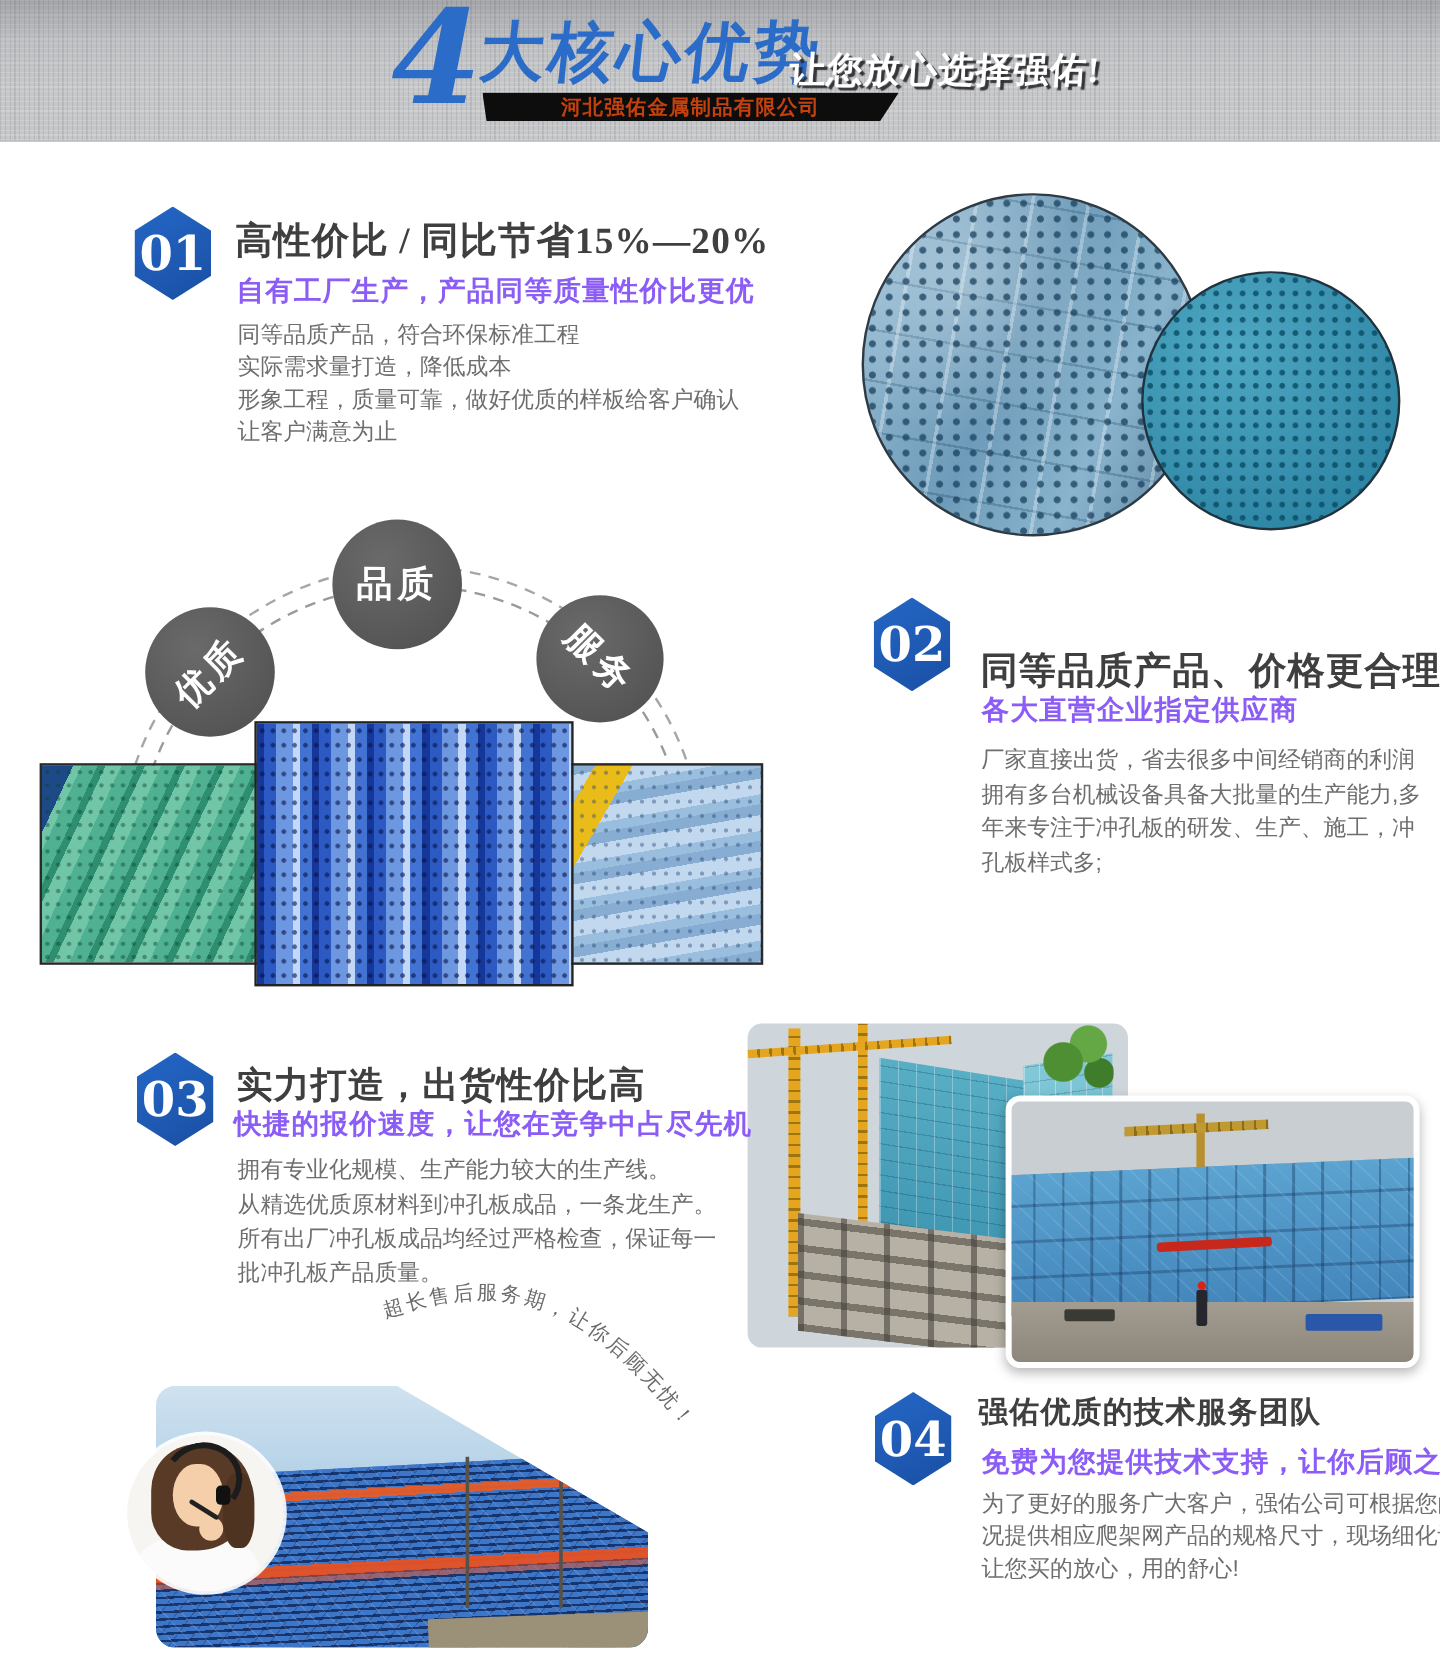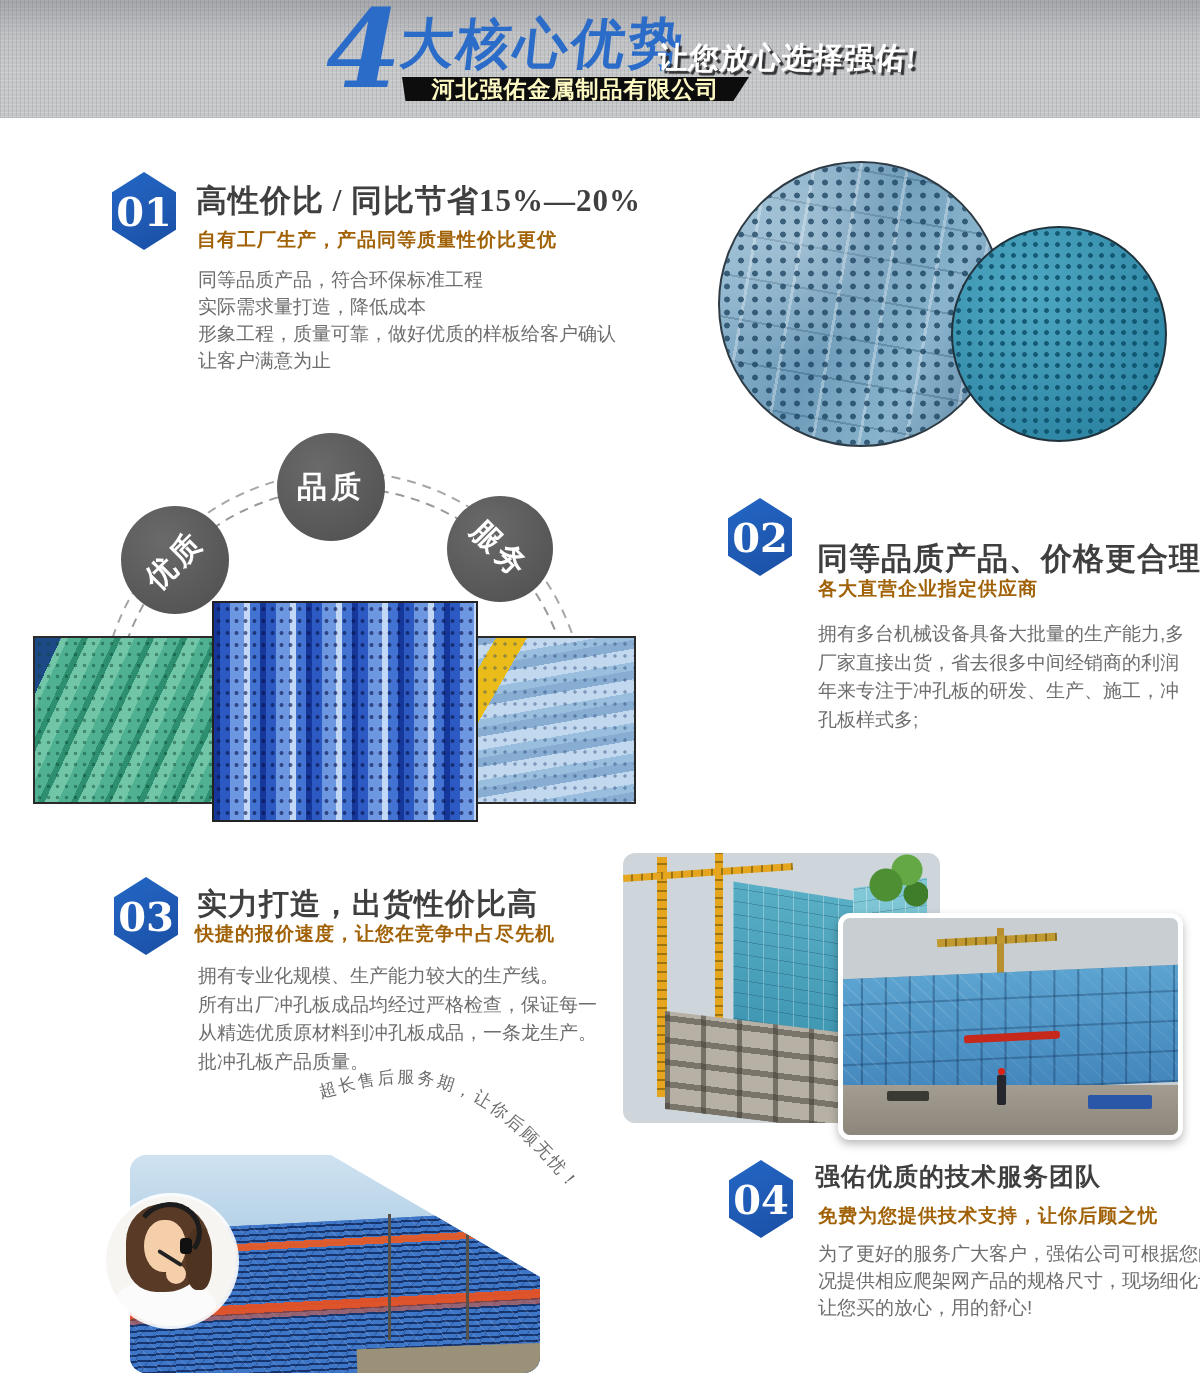--- a/index.html
+++ b/index.html
@@ -17,32 +17,32 @@
   .big4{position:absolute;left:326px;top:-6px;font-family:"DejaVu Serif",serif;
     font-weight:bold;font-style:italic;font-size:108px;line-height:110px;color:#2b6cc8;}
   .hero-title{position:absolute;left:400px;top:8px;font-family:"Liberation Serif",serif;
     font-weight:bold;font-size:54px;color:#2b6cc8;letter-spacing:3px;transform:skewX(-6deg);}
   .hero-slogan{position:absolute;left:658px;top:38px;font-family:"Liberation Serif",serif;
     font-weight:bold;font-size:30px;color:#ffffff;letter-spacing:1px;
     text-shadow:3px 3px 1px rgba(35,35,38,.9);transform:skewX(-4deg);}
   .ribbon{position:absolute;left:402px;top:77px;width:347px;height:24px;background:#0d0d0d;
     clip-path:polygon(0 0,100% 0,95.5% 100%,1% 100%);
     display:flex;align-items:center;justify-content:center;}
-  .ribbon span{color:#fef9c3;font-size:23px;font-weight:bold;letter-spacing:1px;}
+  .ribbon span{color:#c2410c;font-size:17px;font-weight:bold;letter-spacing:1px;}
 
   
   .hex{position:absolute;width:64px;height:78px;
     background:linear-gradient(150deg,#2467c6,#1a4fa4);
     clip-path:polygon(50% 0,100% 26%,100% 74%,50% 100%,0 74%,0 26%);
     color:#fff;font-family:"DejaVu Serif",serif;font-weight:bold;font-size:40px;
     display:flex;align-items:center;justify-content:center;}
   .sec-title{position:absolute;font-family:"Liberation Serif",serif;font-weight:bold;
     font-size:31px;color:#3f3f3f;letter-spacing:1px;white-space:nowrap;}
   .sec-sub{position:absolute;font-family:"Liberation Serif",serif;font-weight:bold;
-    font-size:19px;color:#a16207;letter-spacing:1px;white-space:nowrap;}
+    font-size:23px;color:#8b5cf6;letter-spacing:1px;white-space:nowrap;}
   .sec-body{position:absolute;font-size:19px;color:#6e6e6e;line-height:28px;white-space:nowrap;}
 
   
   .pcircle{position:absolute;border-radius:50%;}
   .pcircle::after{content:"";position:absolute;inset:0;border-radius:50%;}
   .pc-large{left:718px;top:161px;width:282px;height:282px;border:2px solid #2e3b44;
     background:
       repeating-linear-gradient(100deg, rgba(255,255,255,.30) 0 3px, rgba(255,255,255,0) 3px 46px),
       radial-gradient(circle at 30% 25%, rgba(255,255,255,.28), rgba(255,255,255,0) 45%),
       repeating-linear-gradient(10deg, rgba(28,68,98,.28) 0 2px, rgba(0,0,0,0) 2px 42px),
@@ -260,35 +260,35 @@
     <div>形象工程，质量可靠，做好优质的样板给客户确认</div>
     <div>让客户满意为止</div>
   </div>
 
   <div class="hex" style="left:728px;top:498px;">
     <span>02</span>
   </div>
   <div class="sec-title" style="left:817px;top:538px;">同等品质产品、价格更合理</div>
   <div class="sec-sub" style="left:818px;top:576px;">各大直营企业指定供应商</div>
   <div class="sec-body" style="left:818px;top:620px;line-height:28.5px;">
+    <div>厂家直接出货，省去很多中间经销商的利润</div>
     <div>拥有多台机械设备具备大批量的生产能力,多</div>
-    <div>厂家直接出货，省去很多中间经销商的利润</div>
     <div>年来专注于冲孔板的研发、生产、施工，冲</div>
     <div>孔板样式多;</div>
   </div>
 
   <div class="hex" style="left:114px;top:877px;">
     <span>03</span>
   </div>
   <div class="sec-title" style="left:197px;top:884px;font-size:30px;">实力打造，出货性价比高</div>
   <div class="sec-sub" style="left:195px;top:921px;">快捷的报价速度，让您在竞争中占尽先机</div>
   <div class="sec-body" style="left:198px;top:962px;line-height:28.5px;">
     <div>拥有专业化规模、生产能力较大的生产线。</div>
+    <div>从精选优质原材料到冲孔板成品，一条龙生产。</div>
     <div>所有出厂冲孔板成品均经过严格检查，保证每一</div>
-    <div>从精选优质原材料到冲孔板成品，一条龙生产。</div>
     <div>批冲孔板产品质量。</div>
   </div>
 
   <div class="hex" style="left:729px;top:1160px;">
     <span>04</span>
   </div>
   <div class="sec-title" style="left:815px;top:1160px;font-size:25px;">强佑优质的技术服务团队</div>
   <div class="sec-sub" style="left:818px;top:1203px;">免费为您提供技术支持，让你后顾之忧</div>
   <div class="sec-body" style="left:818px;top:1240px;line-height:27px;">
     <div>为了更好的服务广大客户，强佑公司可根据您的实际情</div>

